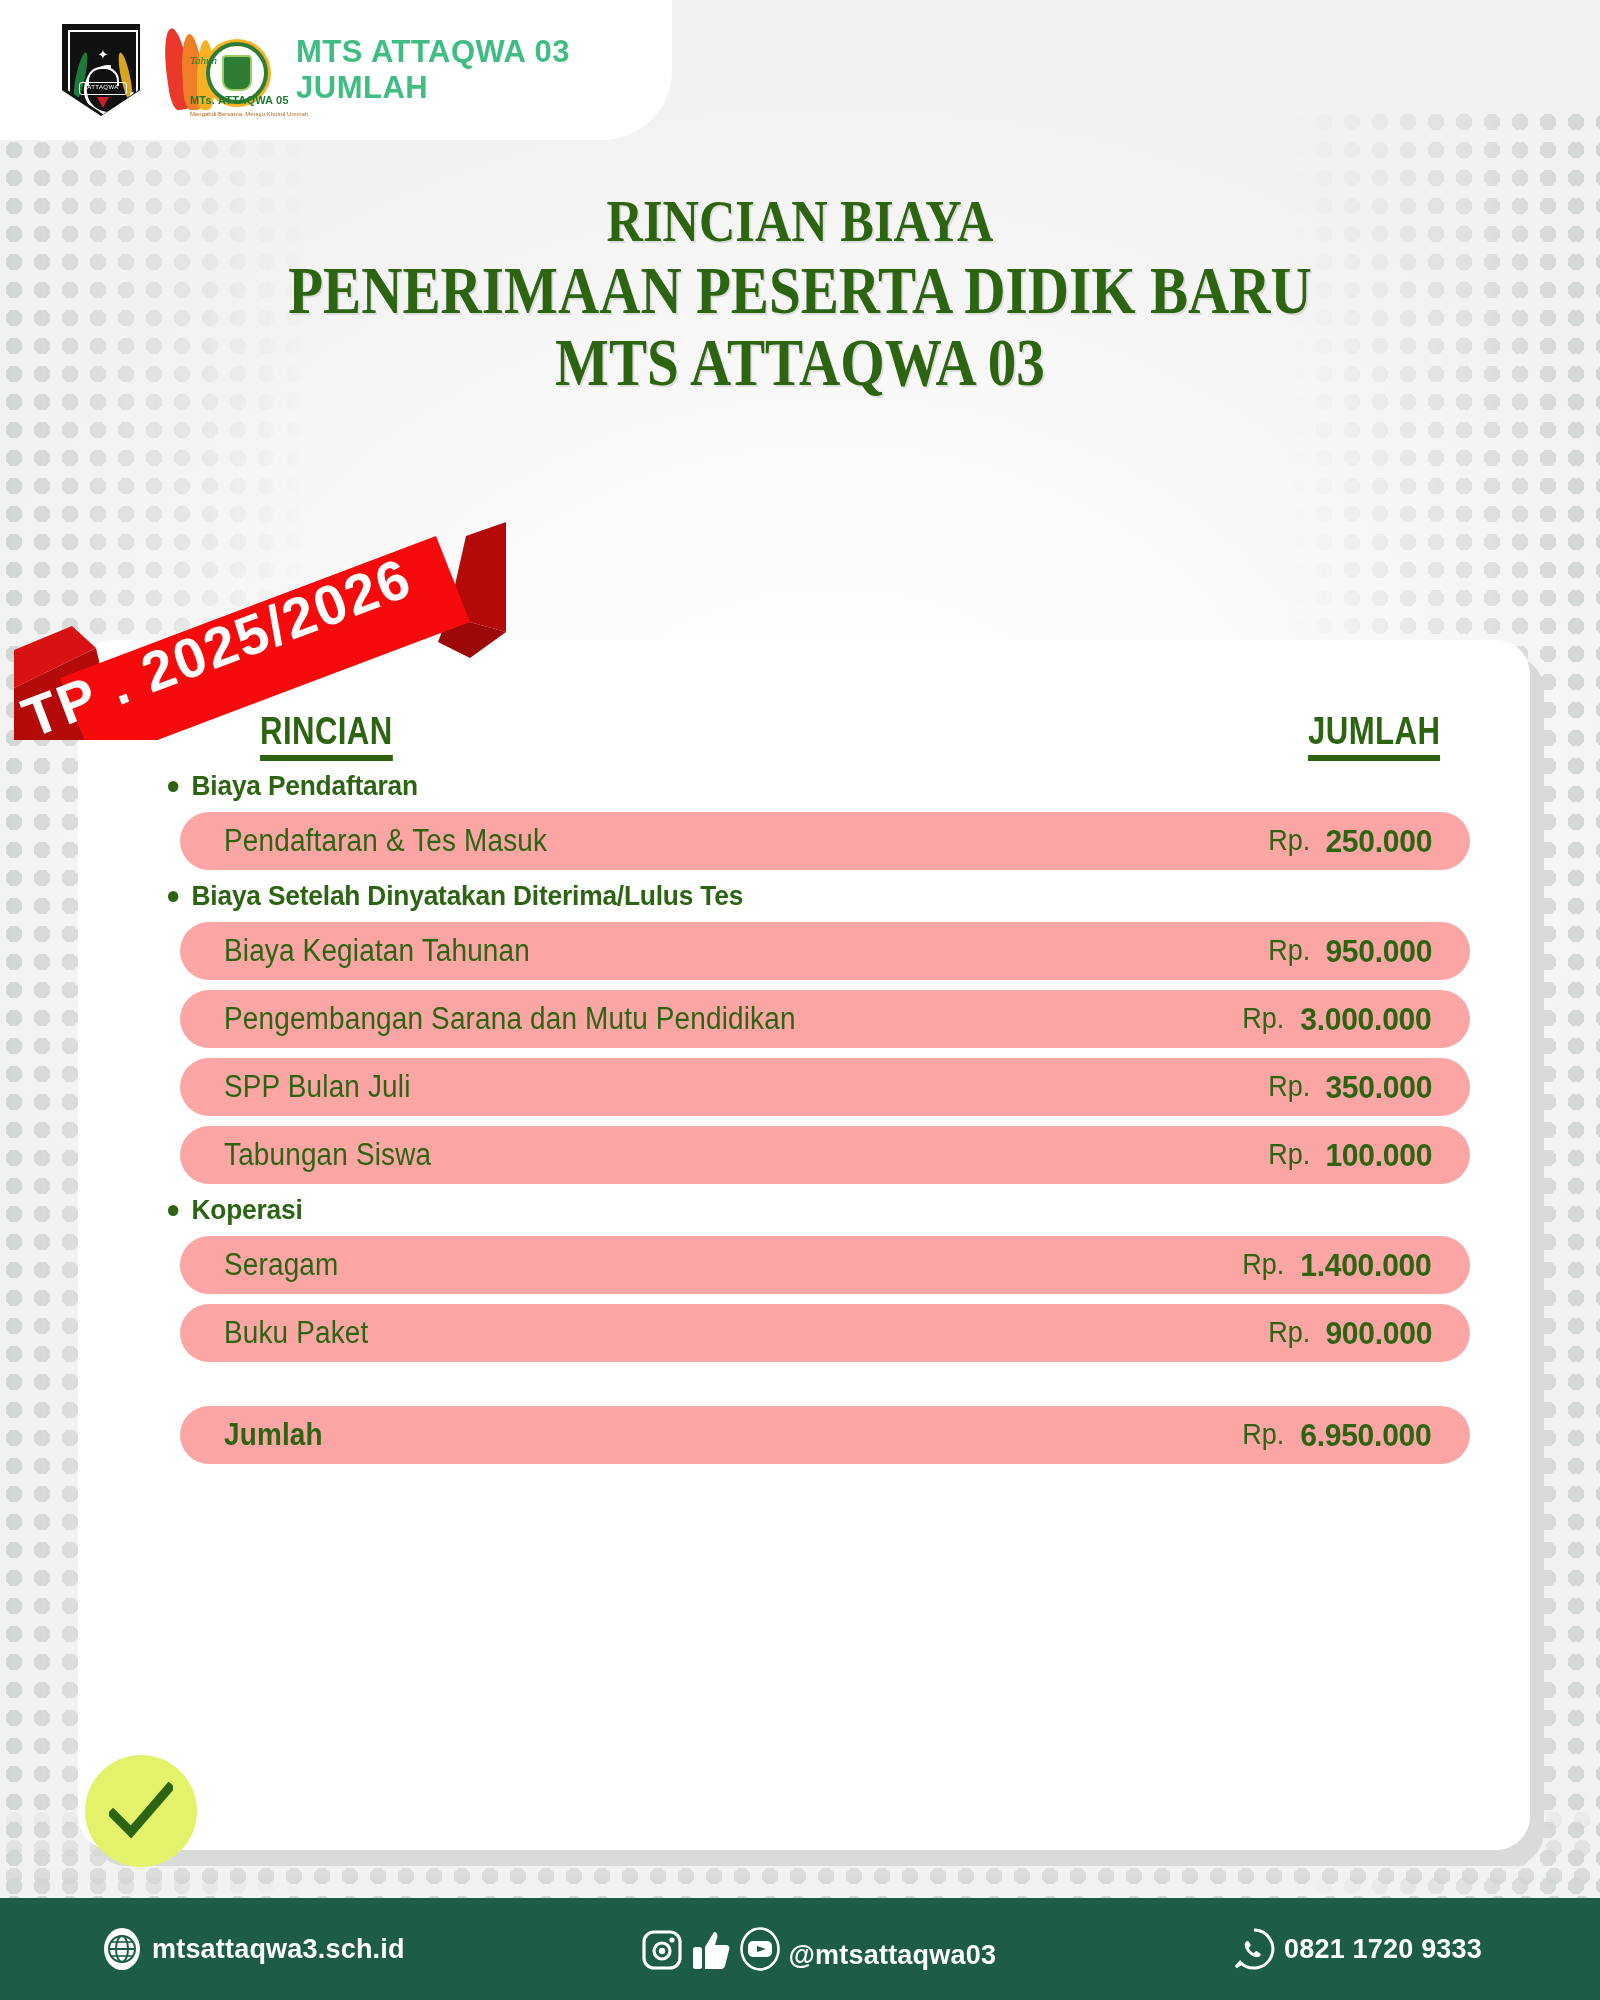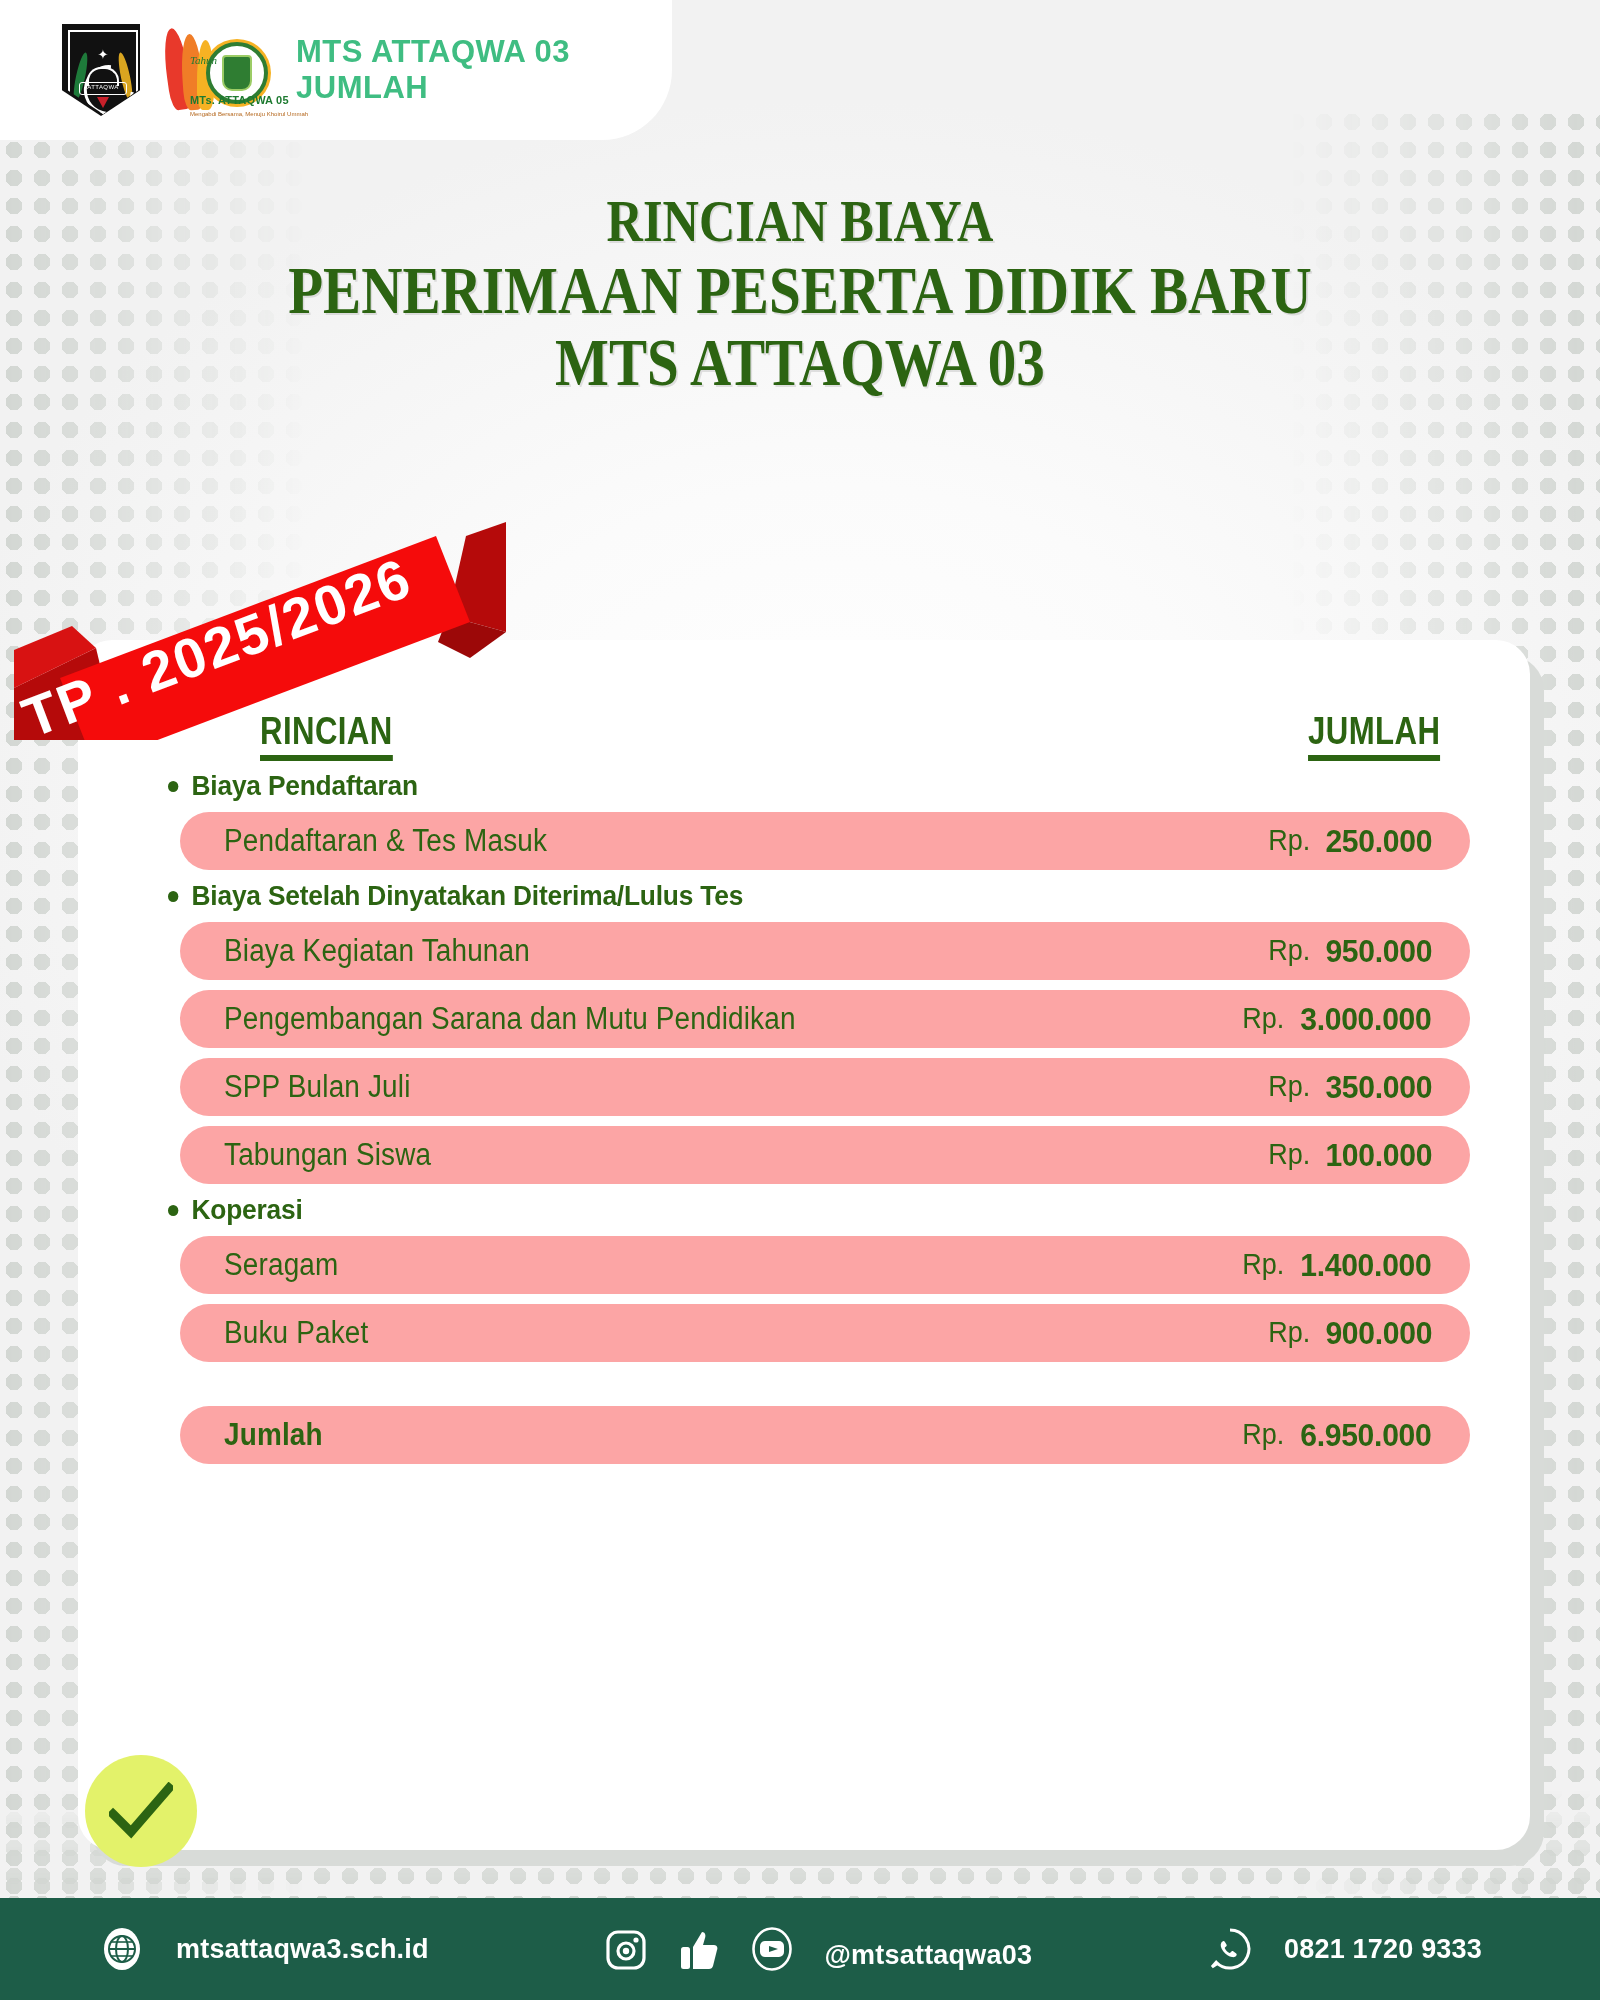--- a/index.html
+++ b/index.html
@@ -176,21 +176,21 @@
   #checkBadge{
     position:absolute;left:85px;top:1755px;width:112px;height:112px;border-radius:50%;
     background:#e3f26a;z-index:8;display:flex;align-items:center;justify-content:center;
   }
 
   
   #footer{
     position:absolute;left:0;right:0;bottom:0;height:102px;background:#1d5d48;
     display:flex;align-items:center;z-index:9;color:#fff;
   }
-  .fitem{display:flex;align-items:center;gap:32px;}
+  .fitem{display:flex;align-items:center;gap:8px;}
   #f-web{margin-left:100px;}
   #f-social{margin-left:auto;align-items:flex-end;}
   #f-phone{margin-left:auto;margin-right:118px;}
   .ftxt{font-weight:700;font-size:27px;letter-spacing:.2px;}
   .ficon{flex:none;}
 </style>
 </head>
 <body>
 
 <div id="bg">

